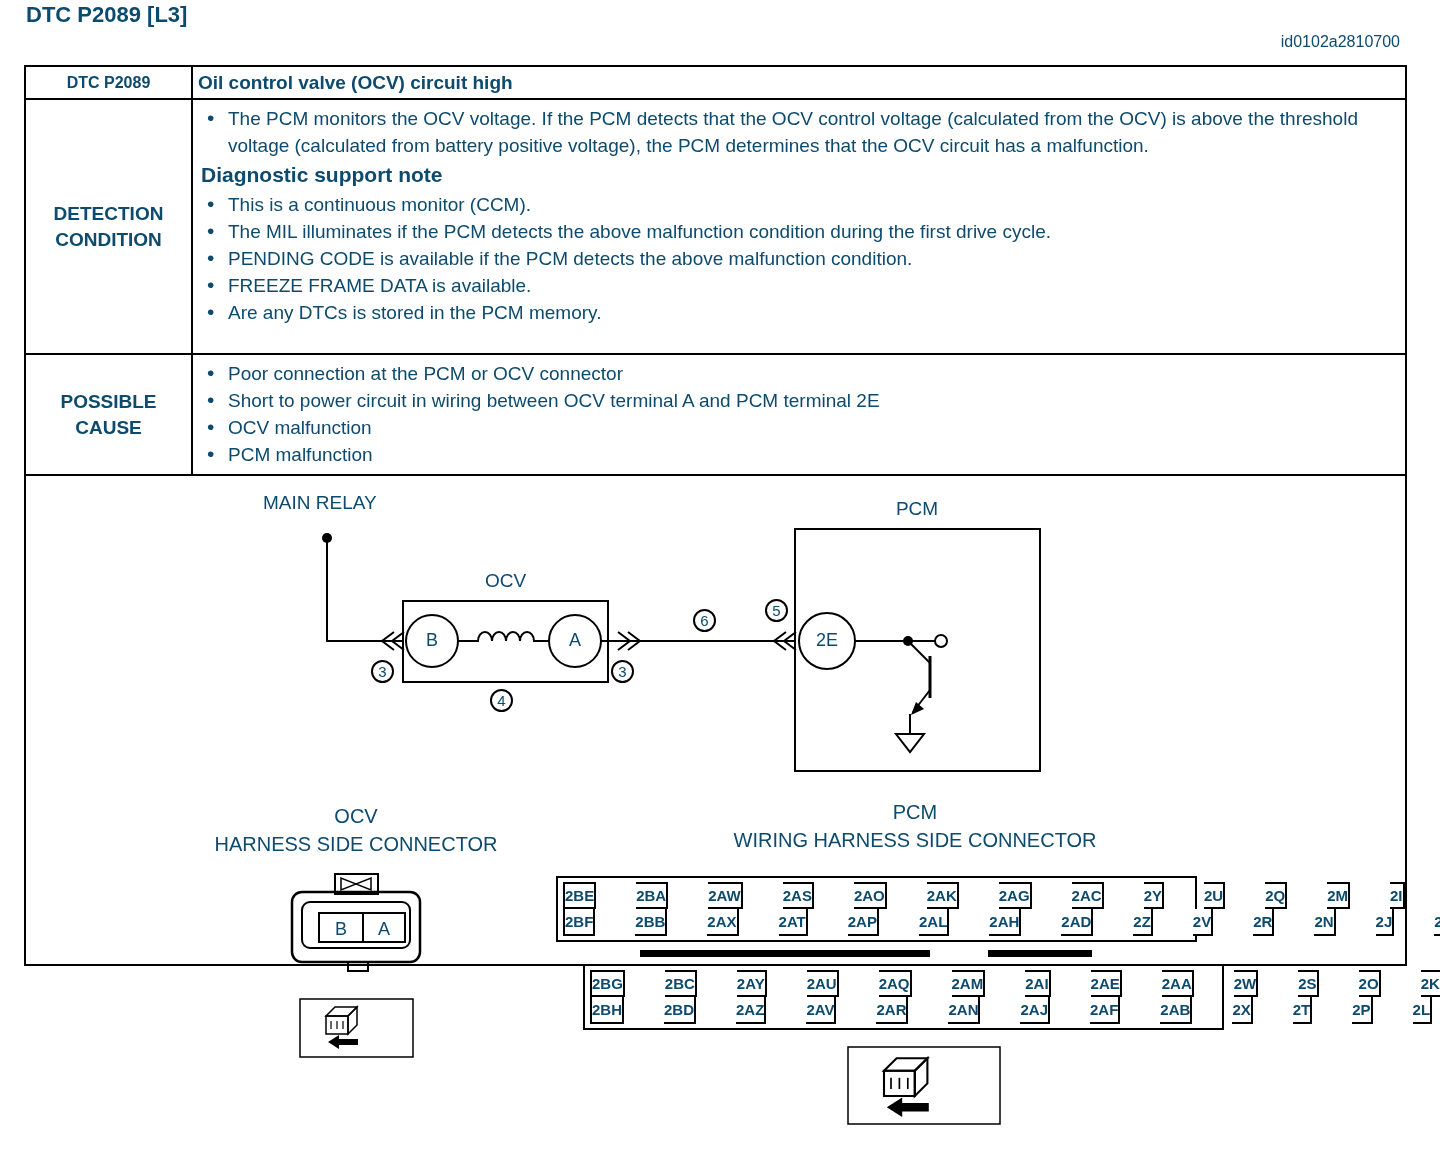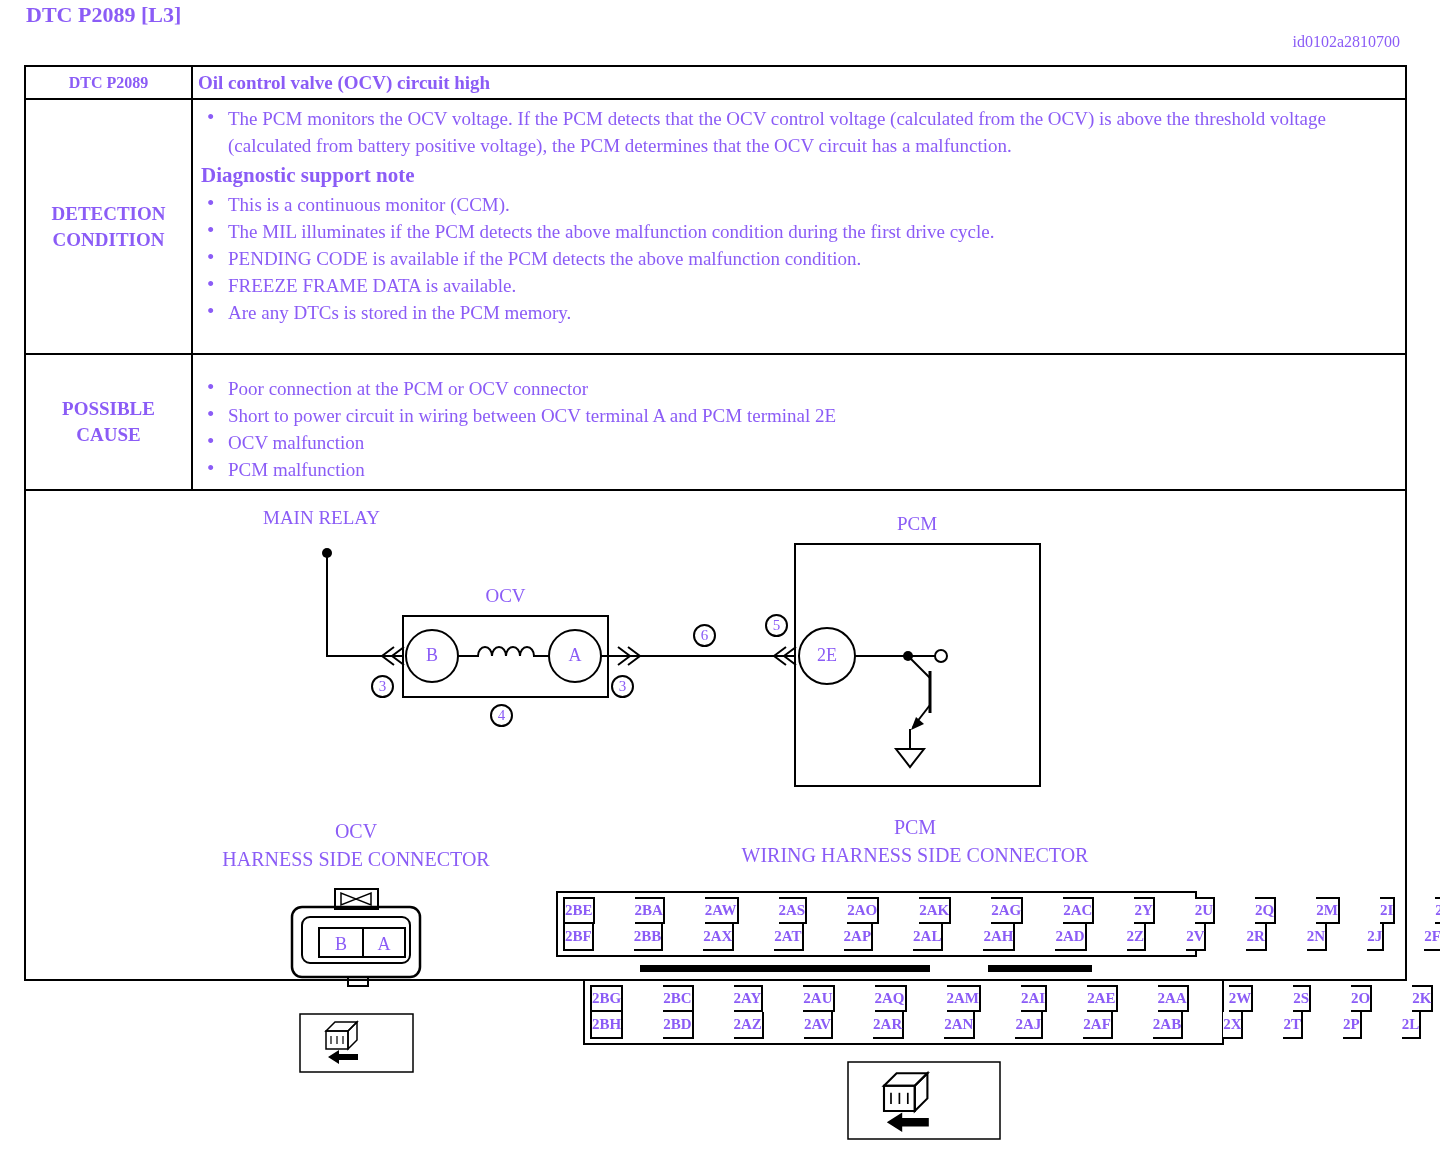--- a/index.html
+++ b/index.html
@@ -2,22 +2,22 @@
 <html><head>
 <meta charset="utf-8">
 <style>
   * { box-sizing: border-box; margin: 0; padding: 0; }
   html, body { background: #fff; }
   .page {
     position: relative;
     width: 1440px;
     height: 1162px;
     background: #fff;
-    color: #8b5cf6;
-    font-family: Liberation Serif, serif;
+    color: #0c4a6e;
+    font-family: Liberation Sans, sans-serif;
     overflow: hidden;
   }
   .doc-title { position: absolute; left: 26px; top: 2px; font-size: 22px; font-weight: bold; }
   .doc-id { position: absolute; right: 40px; top: 33px; font-size: 16px; }
 
   
   .dtc-table { position: absolute; left: 24px; top: 65px; width: 1383px; border: 2px solid #000; background: #fff; }
   .trow { display: flex; border-bottom: 2px solid #000; }
   .trow.last { border-bottom: none; }
   .tlabel {
@@ -27,21 +27,21 @@
     text-align: center; font-weight: bold; font-size: 19px; line-height: 1.35;
     padding: 2px 6px;
   }
   .tcontent { flex: 1; min-width: 0; }
   .hrow { height: 33px; }
   .hrow .tlabel { font-size: 16px; }
   .hrow .tcontent { display: flex; align-items: center; font-weight: bold; font-size: 19px; padding-left: 5px; }
   .detect-row { min-height: 255px; }
   .detect-row .tcontent { padding: 5px 10px 6px 4px; }
   .cause-row { min-height: 112px; }
-  .cause-row .tcontent { padding: 20px 10px 6px 4px; }
+  .cause-row .tcontent { padding: 5px 10px 6px 4px; }
 
   .bullets { list-style: none; }
   .bullets li { position: relative; padding-left: 31px; font-size: 19px; line-height: 27px; }
   .bullets li::before { content: "\2022"; position: absolute; left: 10px; top: -1px; font-size: 21px; }
   .subhead { font-size: 21px; font-weight: bold; margin: 2px 0 2px 4px; line-height: 28px; }
 
   
   .diagram-row { position: relative; height: 488px; }
   .diagram-svg { position: absolute; left: 0; top: 0; }
   .dlabel { position: absolute; font-size: 19px; white-space: nowrap; }

